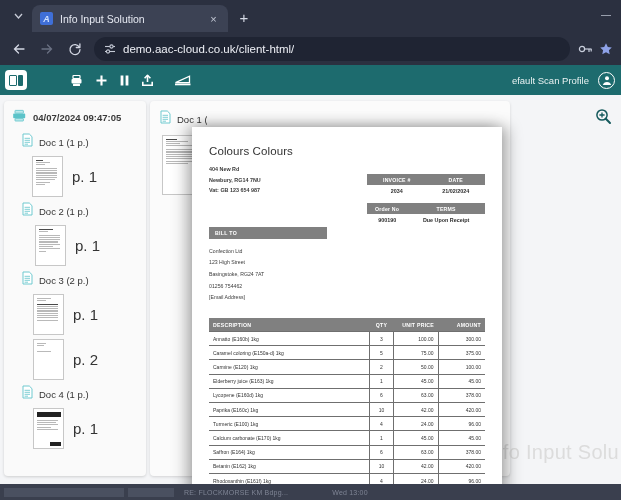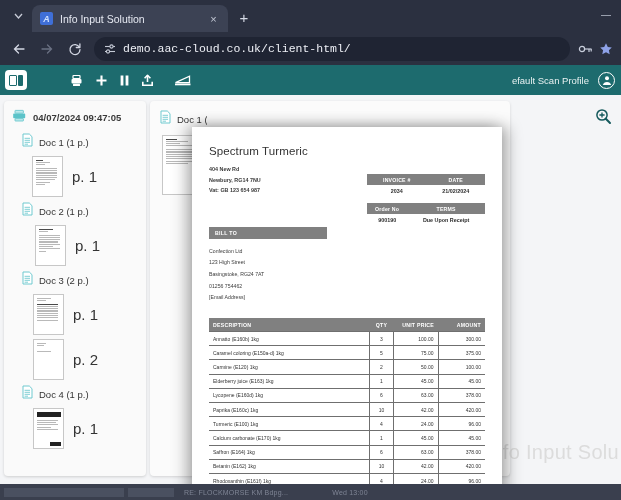--- a/index.html
+++ b/index.html
@@ -60,21 +60,21 @@
     color: #d6dae6; font-size: 15px; border-radius: 4px;
   }
   .win-controls {
     position: absolute; right: 4px; top: 4px;
     display: flex; gap: 2px; color: #b9bfcd; font-size: 10px;
   }
   .win-btn { width: 22px; height: 20px; display: flex; align-items: center; justify-content: center; }
 
   .omnibar {
     height: 33px; background: #2b3040;
-    display: flex; align-items: center; gap: 2px; padding: 0 6px; font-family: Liberation Mono, monospace;
+    display: flex; align-items: center; gap: 2px; padding: 0 6px;
   }
   .nav-btn {
     width: 26px; height: 26px; border-radius: 50%;
     display: flex; align-items: center; justify-content: center;
     color: #d4d8e4; font-size: 13px;
   }
   .nav-btn.disabled { color: #6b7183; }
   .urlbox {
     flex: 1; height: 24px; background: #1f2433; border-radius: 12px;
     display: flex; align-items: center; gap: 7px; padding: 0 10px;
@@ -501,21 +501,21 @@
             <div class="tl w90"></div>
             <div class="thumb-dark-blk"></div>
           </div>
           <span class="page-label">p. 1</span>
         </div>
       </div>
 
       <div class="invoice-overlay">
         <div class="inv-head">
           <div>
-            <div class="company-name">Spectrum Turmeric</div>
+            <div class="company-name">Colours Colours</div>
             <div class="company-addr">
               <div>404 New Rd</div>
               <div>Newbury, RG14 7NU</div>
               <div>Vat: GB 123 654 987</div>
             </div>
           </div>
         </div>
 
         <div class="meta-block">
           <table class="meta-tbl">

